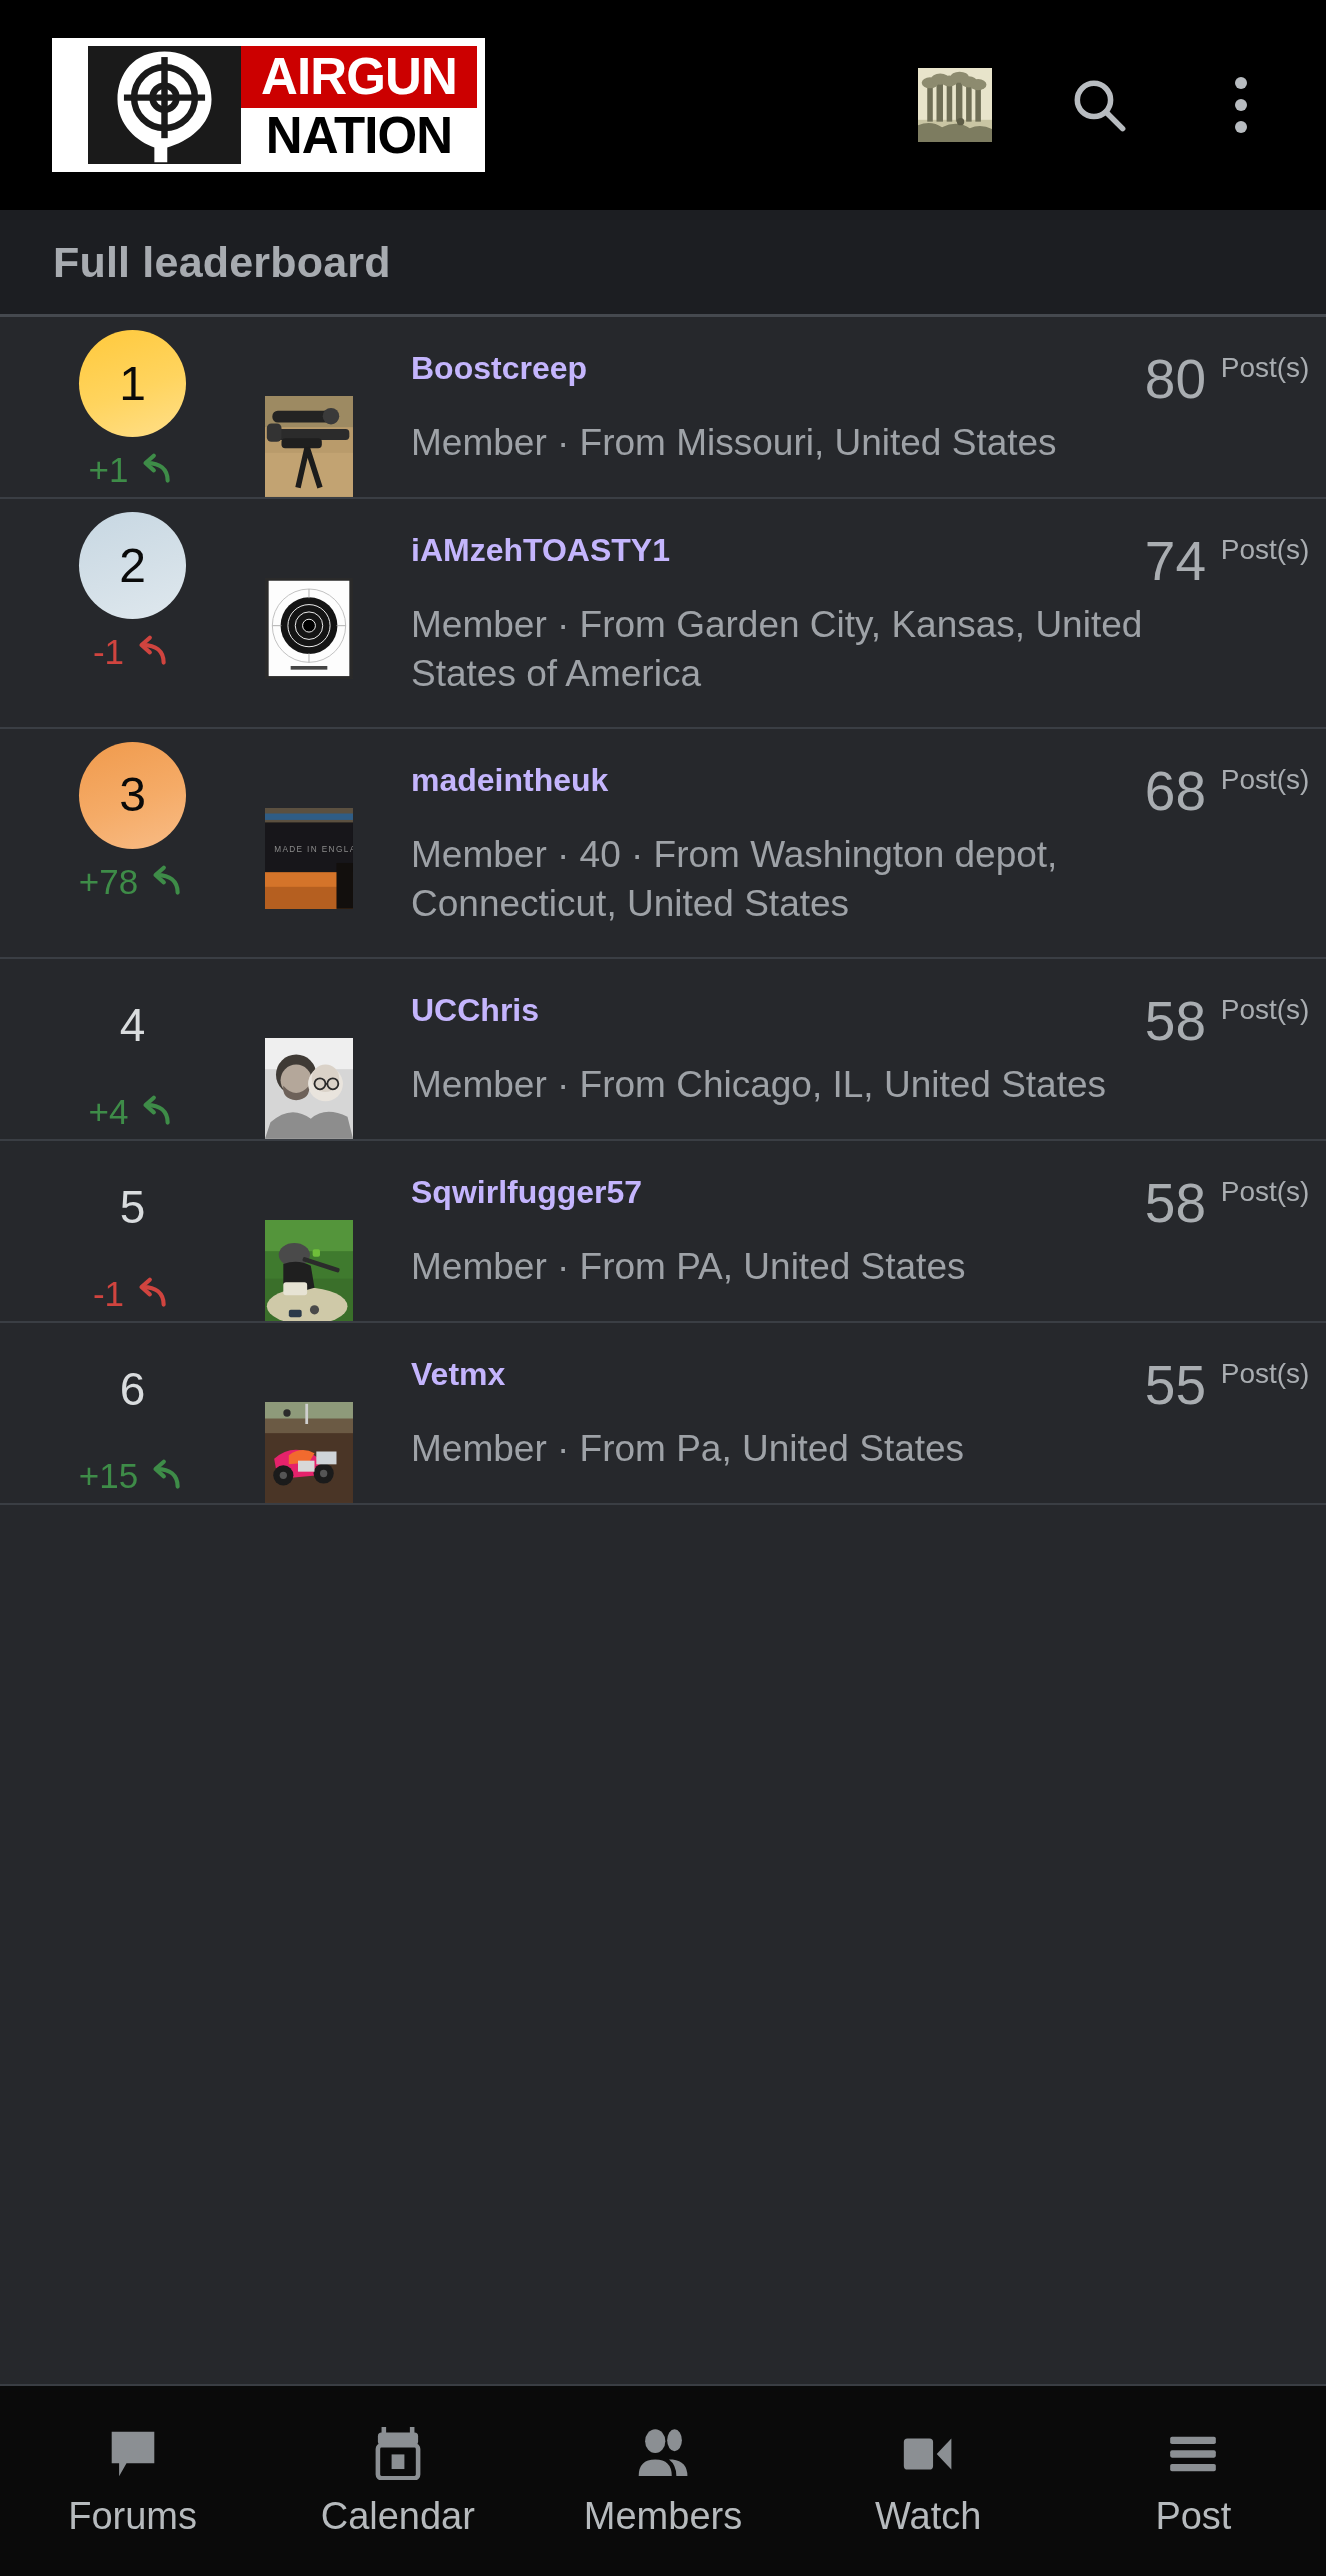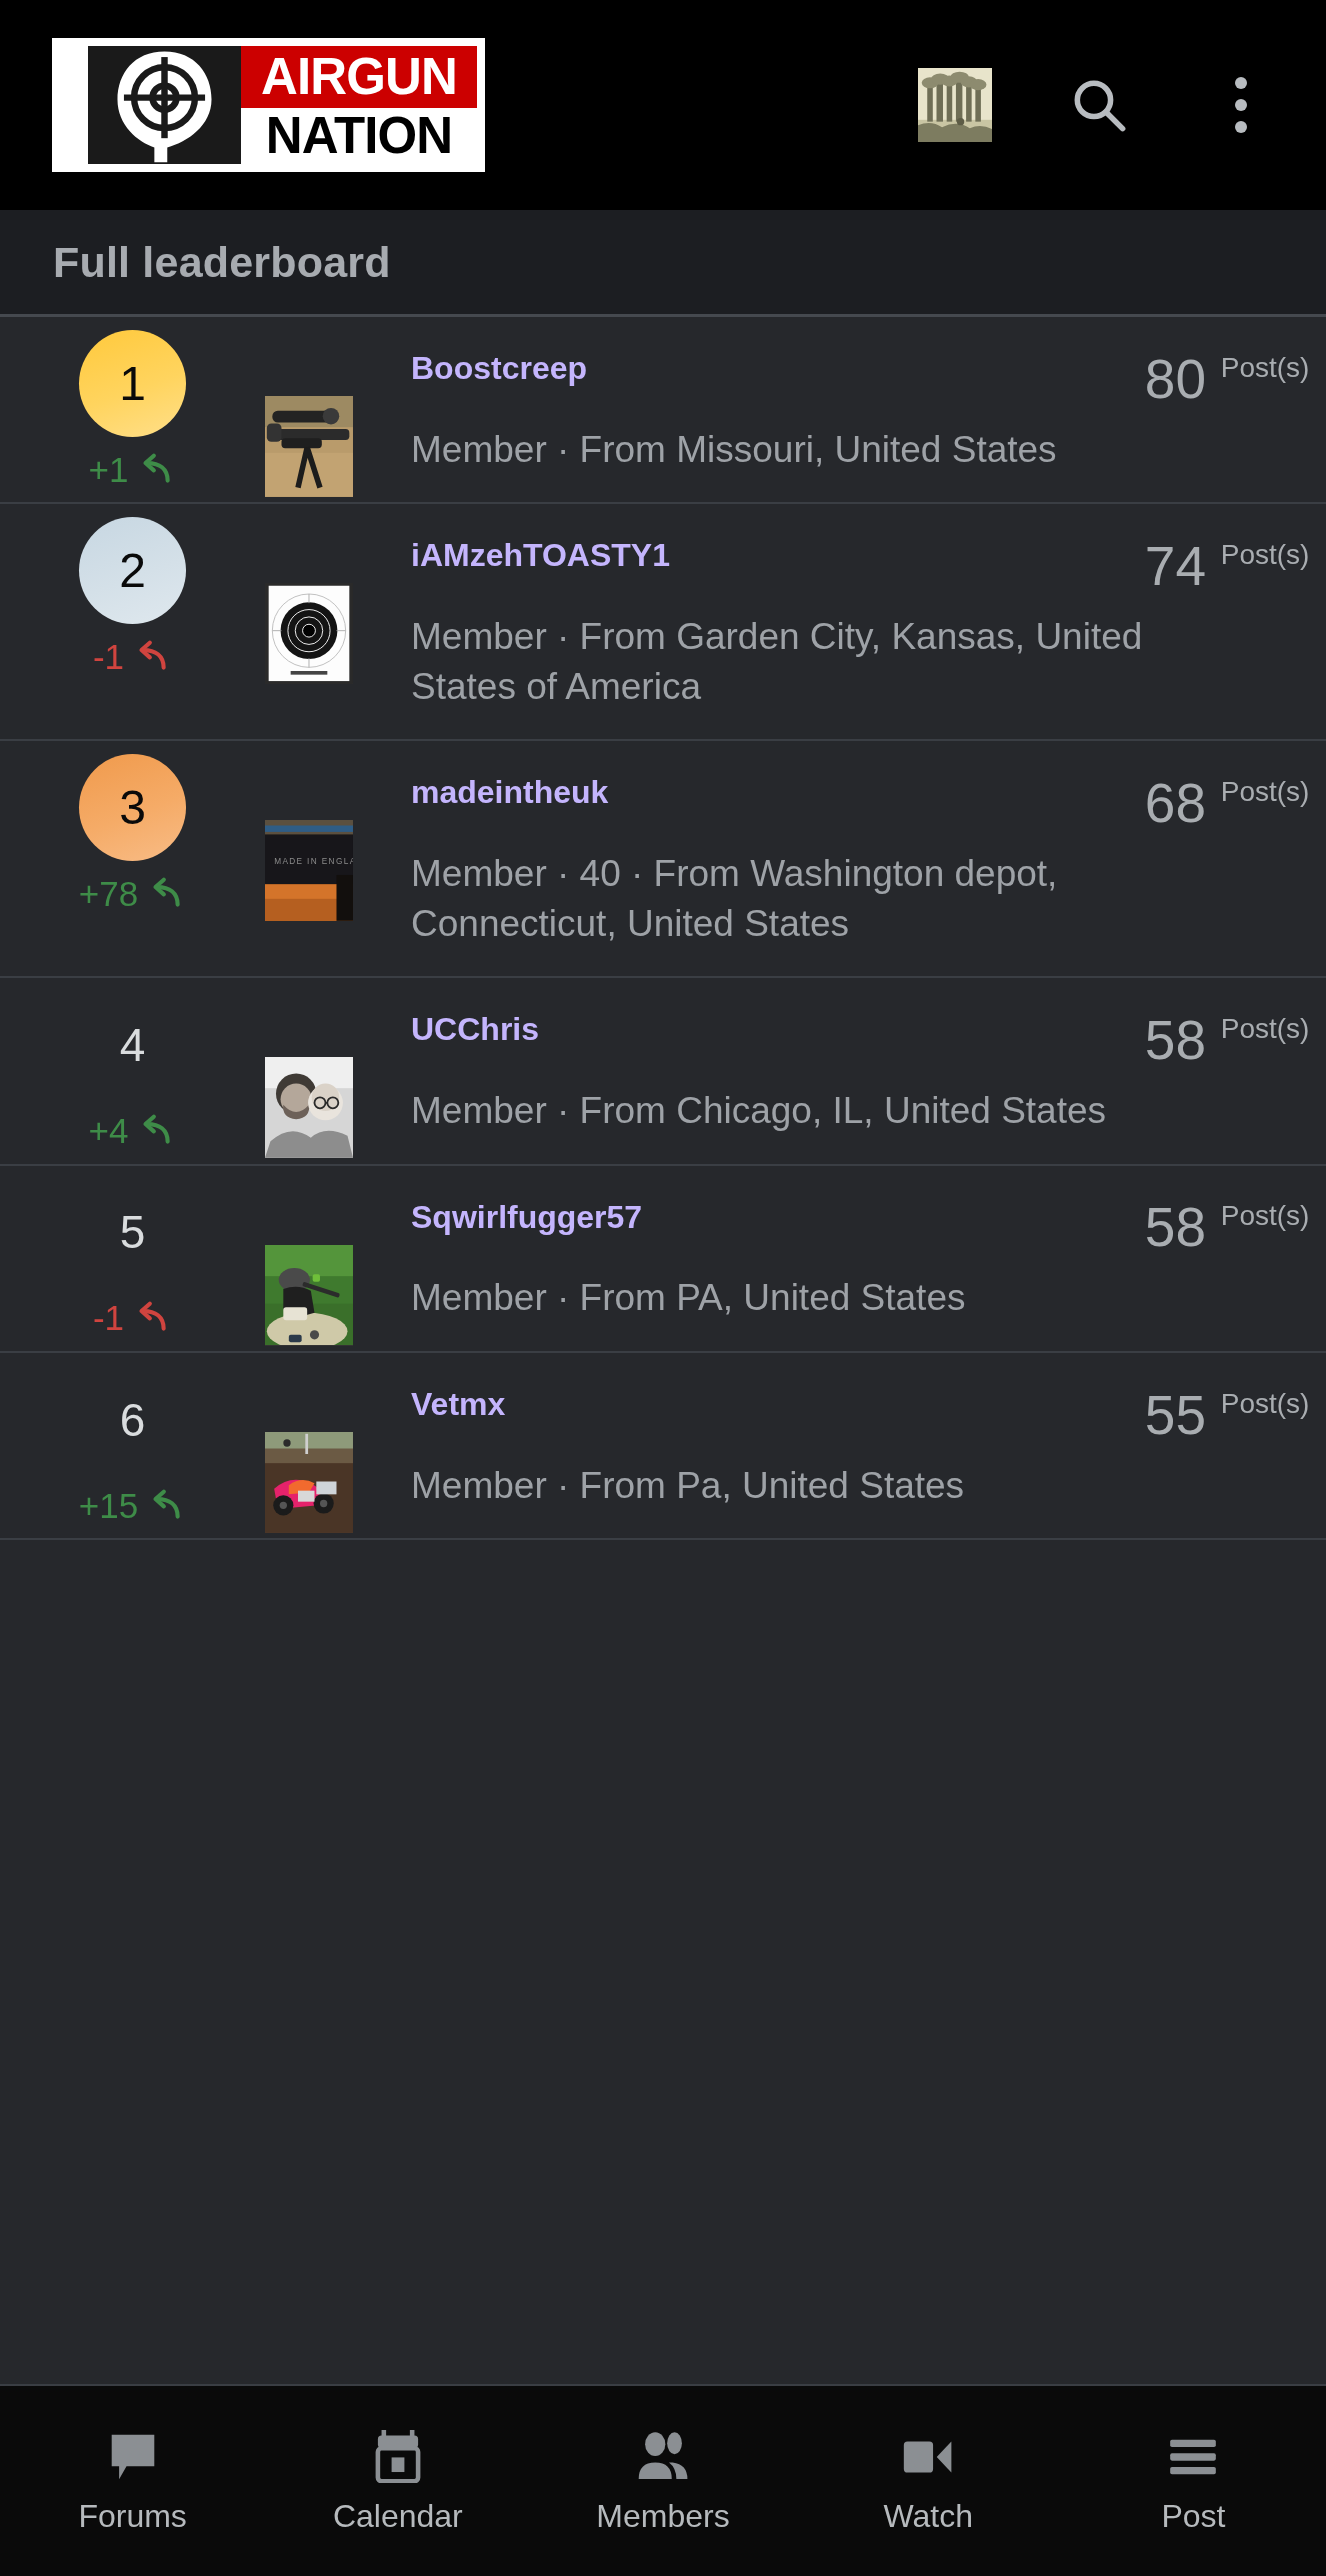--- a/index.html
+++ b/index.html
@@ -247,21 +247,21 @@
   .postlabel {
     color: #a9adb1;
     font-size: 28px;
     line-height: 1;
     padding-top: 1.8px;
   }
   .meta {
     color: #9ea2a7;
     font-size: 37px;
     line-height: 1.34;
-    margin-top: 18px;
+    margin-top: 11px;
     padding-right: 55px;
   }
 
   
   .bottomnav {
     flex: 0 0 auto;
     height: 192px;
     background: #0a0a0a;
     border-top: 2.8px solid #3a3e44;
     display: flex;
@@ -276,21 +276,21 @@
     gap: 16.6px;
   }
   .navicon {
     height: 53px;
     display: flex;
     align-items: center;
     justify-content: center;
   }
   .navlabel {
     color: #b6babd;
-    font-size: 32px;
+    font-size: 38px;
     line-height: 1;
   }
 </style>
 </head>
 <body>
 
 <div id="app">
 
   <div class="appbar">
 

